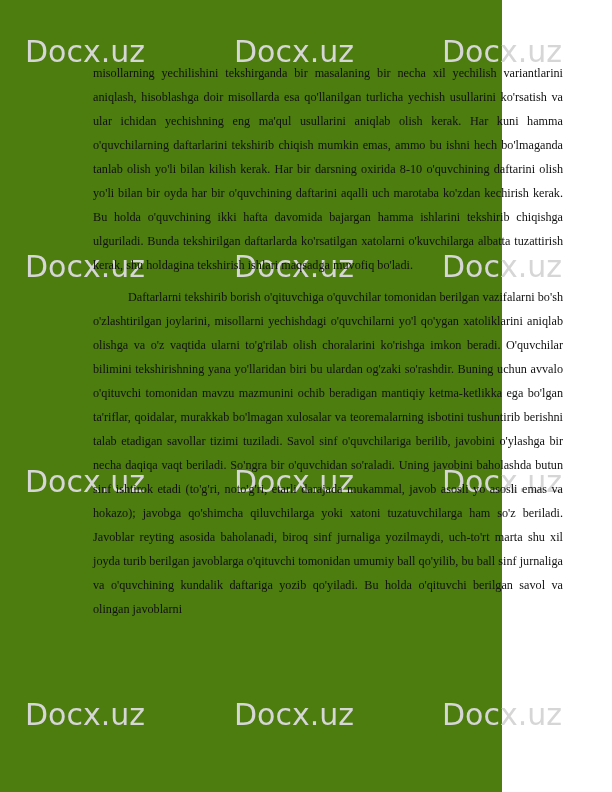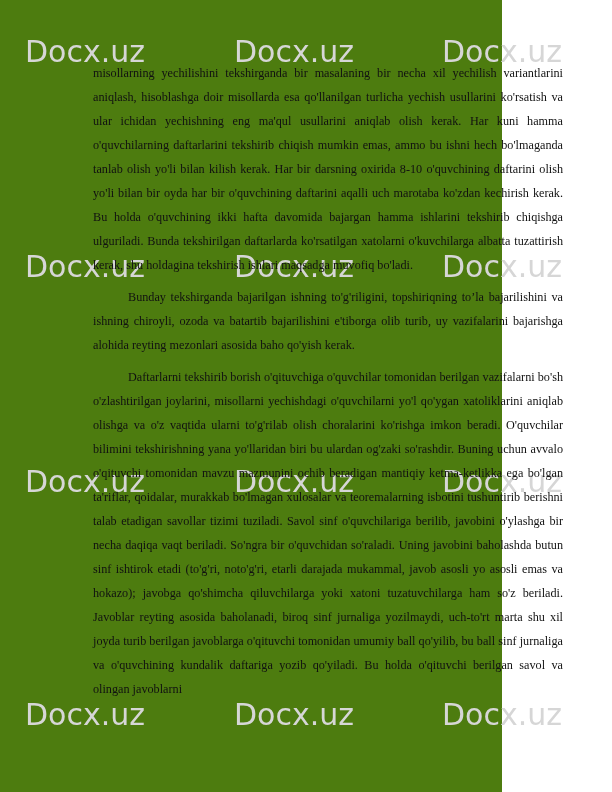--- a/index.html
+++ b/index.html
@@ -43,17 +43,16 @@
     <span class="wm" style="left:442px;">Docx.uz</span>
   </div>
   <div class="watermark-row" style="top:700px;">
     <span class="wm" style="left:25px;">Docx.uz</span>
     <span class="wm" style="left:234px;">Docx.uz</span>
     <span class="wm" style="left:442px;">Docx.uz</span>
   </div>
 
   <div class="content">
     <p>misollarning yechilishini tekshirganda bir masalaning bir necha xil yechilish variantlarini aniqlash, hisoblashga doir misollarda esa qo'llanilgan turlicha yechish usullarini ko'rsatish va ular ichidan yechishning eng ma'qul usullarini aniqlab olish kerak. Har kuni hamma o'quvchilarning daftarlarini tekshirib chiqish mumkin emas, ammo bu ishni hech bo'lmaganda tanlab olish yo'li bilan kilish kerak. Har bir darsning oxirida 8-10 o'quvchining daftarini olish yo'li bilan bir oyda har bir o'quvchining daftarini aqalli uch marotaba ko'zdan kechirish kerak. Bu holda o'quvchining ikki hafta davomida bajargan hamma ishlarini tekshirib chiqishga ulguriladi. Bunda tekshirilgan daftarlarda ko'rsatilgan xatolarni o'kuvchilarga albatta tuzattirish kerak, shu holdagina tekshirish ishlari maqsadga muvofiq bo'ladi.</p>
-    <p class="indent">Bunday tekshirganda bajarilgan ishning to'g'riligini, topshiriqning to’la bajarilishini va ishning chiroyli, ozoda va batartib bajarilishini e'tiborga olib turib, uy vazifalarini bajarishga alohida reyting mezonlari asosida baho qo'yish kerak.</p>
     <p class="indent">Daftarlarni tekshirib borish o'qituvchiga o'quvchilar tomonidan berilgan vazifalarni bo'sh o'zlashtirilgan joylarini, misollarni yechishdagi o'quvchilarni yo'l qo'ygan xatoliklarini aniqlab olishga va o'z vaqtida ularni to'g'rilab olish choralarini ko'rishga imkon beradi. O'quvchilar bilimini tekshirishning yana yo'llaridan biri bu ulardan og'zaki so'rashdir. Buning uchun avvalo o'qituvchi tomonidan mavzu mazmunini ochib beradigan mantiqiy ketma-ketlikka ega bo'lgan ta'riflar, qoidalar, murakkab bo'lmagan xulosalar va teoremalarning isbotini tushuntirib berishni talab etadigan savollar tizimi tuziladi. Savol sinf o'quvchilariga berilib, javobini o'ylashga bir necha daqiqa vaqt beriladi. So'ngra bir o'quvchidan so'raladi. Uning javobini baholashda butun sinf ishtirok etadi (to'g'ri, noto'g'ri, etarli darajada mukammal, javob asosli yo asosli emas va hokazo); javobga qo'shimcha qiluvchilarga yoki xatoni tuzatuvchilarga ham so'z beriladi. Javoblar reyting asosida baholanadi, biroq sinf jurnaliga yozilmaydi, uch-to'rt marta shu xil joyda turib berilgan javoblarga o'qituvchi tomonidan umumiy ball qo'yilib, bu ball sinf jurnaliga va o'quvchining kundalik daftariga yozib qo'yiladi. Bu holda o'qituvchi berilgan savol va olingan javoblarni</p>
   </div>
 
 </div>
 
 </body></html>

